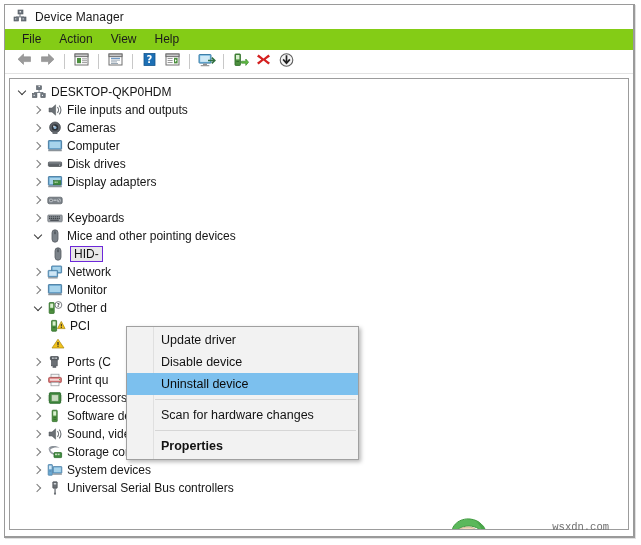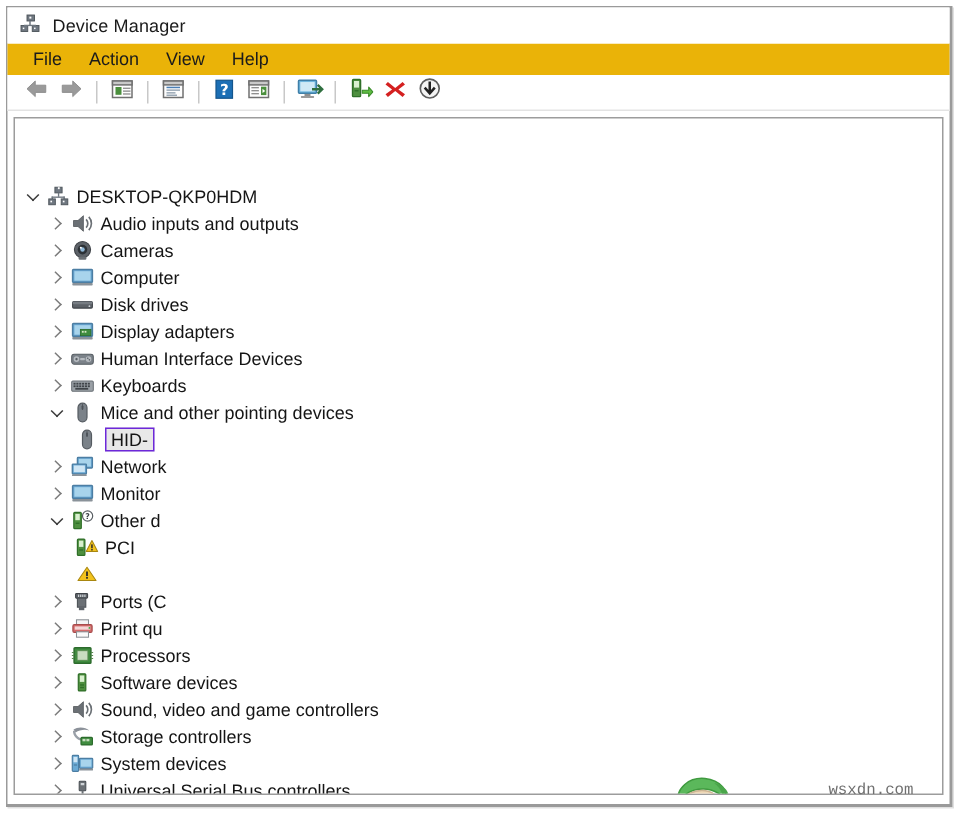--- a/index.html
+++ b/index.html
@@ -49,21 +49,21 @@
     color: #1a1a1a;
     letter-spacing: 0.1px;
   }
 
   
   .menubar {
     height: 21px;
     display: flex;
     align-items: center;
     padding-left: 8px;
-    background: #eab308;
+    background: #84cc16;
   }
   .menubar-item {
     font-size: 12px;
     color: #1b1b1b;
     padding: 1px 9px 2px 9px;
     cursor: default;
   }
 
   
   .toolbar {
@@ -93,21 +93,20 @@
     width: 620px; height: 452px;
     background: #ffffff;
     border: 1px solid #9c9c9c;
     overflow: hidden;
   }
   .tree {
     position: relative;
     padding-top: 4px;
     font-size: 12px;
     color: #1a1a1a;
-    margin-top: 39px;
   }
   .row {
     height: 18px;
     display: flex;
     align-items: center;
     white-space: nowrap;
     position: relative;
   }
   .row .chev {
     width: 16px; height: 16px;
@@ -394,21 +393,21 @@
 
         <div class="row lvl1">
           <span class="chev chev-right"></span>
           <span class="ico">
             <svg width="16" height="14" viewBox="0 0 16 14">
               <path d="M2 5 L5 5 L8.6 1.8 L8.6 12.2 L5 9 L2 9 Z" fill="#6b7075" stroke="#4d5256" stroke-width="0.5"></path>
               <path d="M10.4 4.2 A4 4 0 0 1 10.4 9.8" fill="none" stroke="#6b7075" stroke-width="1.1"></path>
               <path d="M12.2 2.6 A6.4 6.4 0 0 1 12.2 11.4" fill="none" stroke="#6b7075" stroke-width="1.1"></path>
             </svg>
           </span>
-          <span class="lbl">Audio inputs and outputs</span>
+          <span class="lbl">File inputs and outputs</span>
         </div>
 
         <div class="row lvl1">
           <span class="chev chev-right"></span>
           <span class="ico">
             <svg width="16" height="14" viewBox="0 0 16 14">
               <circle cx="8" cy="6.4" r="5.4" fill="#5d6268" stroke="#3f4348" stroke-width="0.7"></circle>
               <circle cx="8" cy="6.4" r="3.2" fill="#2c3136"></circle>
               <circle cx="8" cy="6.4" r="1.5" fill="#8fb8d8"></circle>
               <circle cx="6.9" cy="5.2" r="0.7" fill="#ffffff"></circle>
@@ -464,21 +463,20 @@
               <rect x="0.8" y="4.2" width="14.4" height="6.6" rx="1.6" fill="#7b8289" stroke="#565c62" stroke-width="0.7"></rect>
               <circle cx="4" cy="7.4" r="1.9" fill="#b6bbc0"></circle>
               <circle cx="12" cy="7.4" r="1.9" fill="#b6bbc0"></circle>
               <rect x="3.2" y="7" width="1.6" height="0.8" fill="#5a6066"></rect>
               <rect x="3.6" y="6.6" width="0.8" height="1.6" fill="#5a6066"></rect>
               <circle cx="11.5" cy="6.8" r="0.55" fill="#5a6066"></circle>
               <circle cx="12.6" cy="7.9" r="0.55" fill="#5a6066"></circle>
               <rect x="6.4" y="6.6" width="3.2" height="1.5" rx="0.5" fill="#b6bbc0"></rect>
             </svg>
           </span>
-          <span class="lbl">Human Interface Devices</span>
         </div>
 
         <div class="row lvl1">
           <span class="chev chev-right"></span>
           <span class="ico">
             <svg width="16" height="14" viewBox="0 0 16 14">
               <rect x="0.8" y="4" width="14.4" height="6.8" rx="0.8" fill="#9aa0a6" stroke="#6a7076" stroke-width="0.7"></rect>
               <g fill="#3f4449">
                 <rect x="2" y="5.2" width="1.4" height="1.2"></rect>
                   <rect x="3.9" y="5.2" width="1.4" height="1.2"></rect>
@@ -728,19 +726,36 @@
             <circle cx="16.8" cy="21.2" r="0.8" fill="#ffffff"></circle>
 
             <path d="M21 27 C22 30 21 32 19.5 32.5" fill="none" stroke="#c0a484" stroke-width="1.2"></path>
             <path d="M16 37 C19 40 24 39 26 36" fill="none" stroke="#9c7f5e" stroke-width="1.4" stroke-linecap="round"></path>
 
             <path d="M11 46 C15 51 24 51 29 46 L31 56 L9 56 Z" fill="#7fb7dd" stroke="#5b93b8" stroke-width="1"></path>
           </svg>
         </span>
       </div>
 
+      <div class="ctxmenu">
+        <div class="gutter"></div>
+
+        <div class="mi">Update driver</div>
+
+        <div class="mi">Disable device</div>
+
+        <div class="mi highlight">Uninstall device</div>
+
+        <div class="mi-sep"></div>
+
+        <div class="mi">Scan for hardware changes</div>
+
+        <div class="mi-sep"></div>
+
+        <div class="mi bold">Properties</div>
+      </div>
 
     </div>
 
     <span class="corner-text">wsxdn.com</span>
 
   </div>
 </div>
 
 </body></html>

